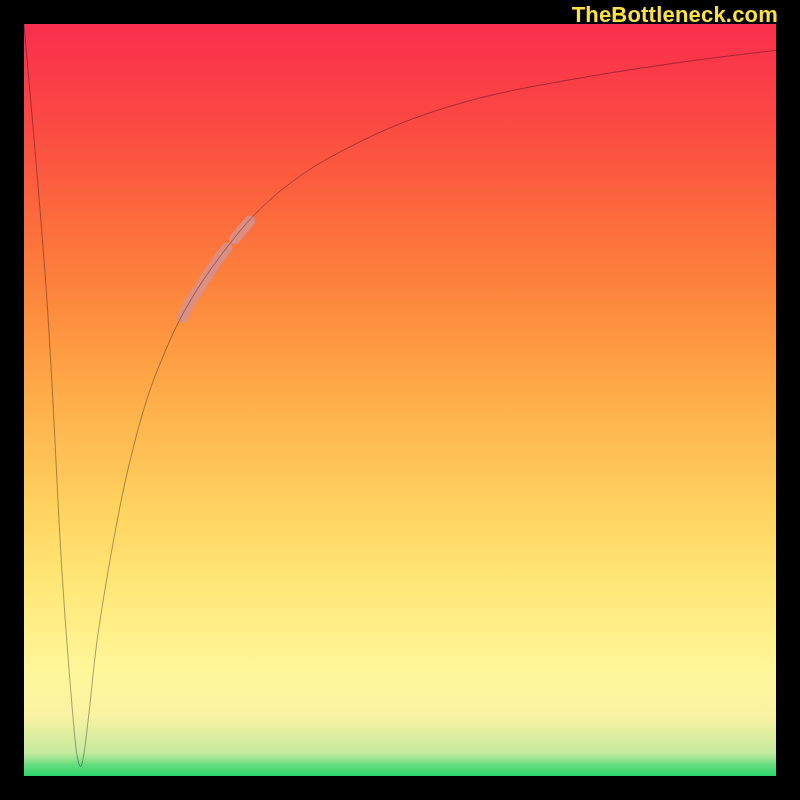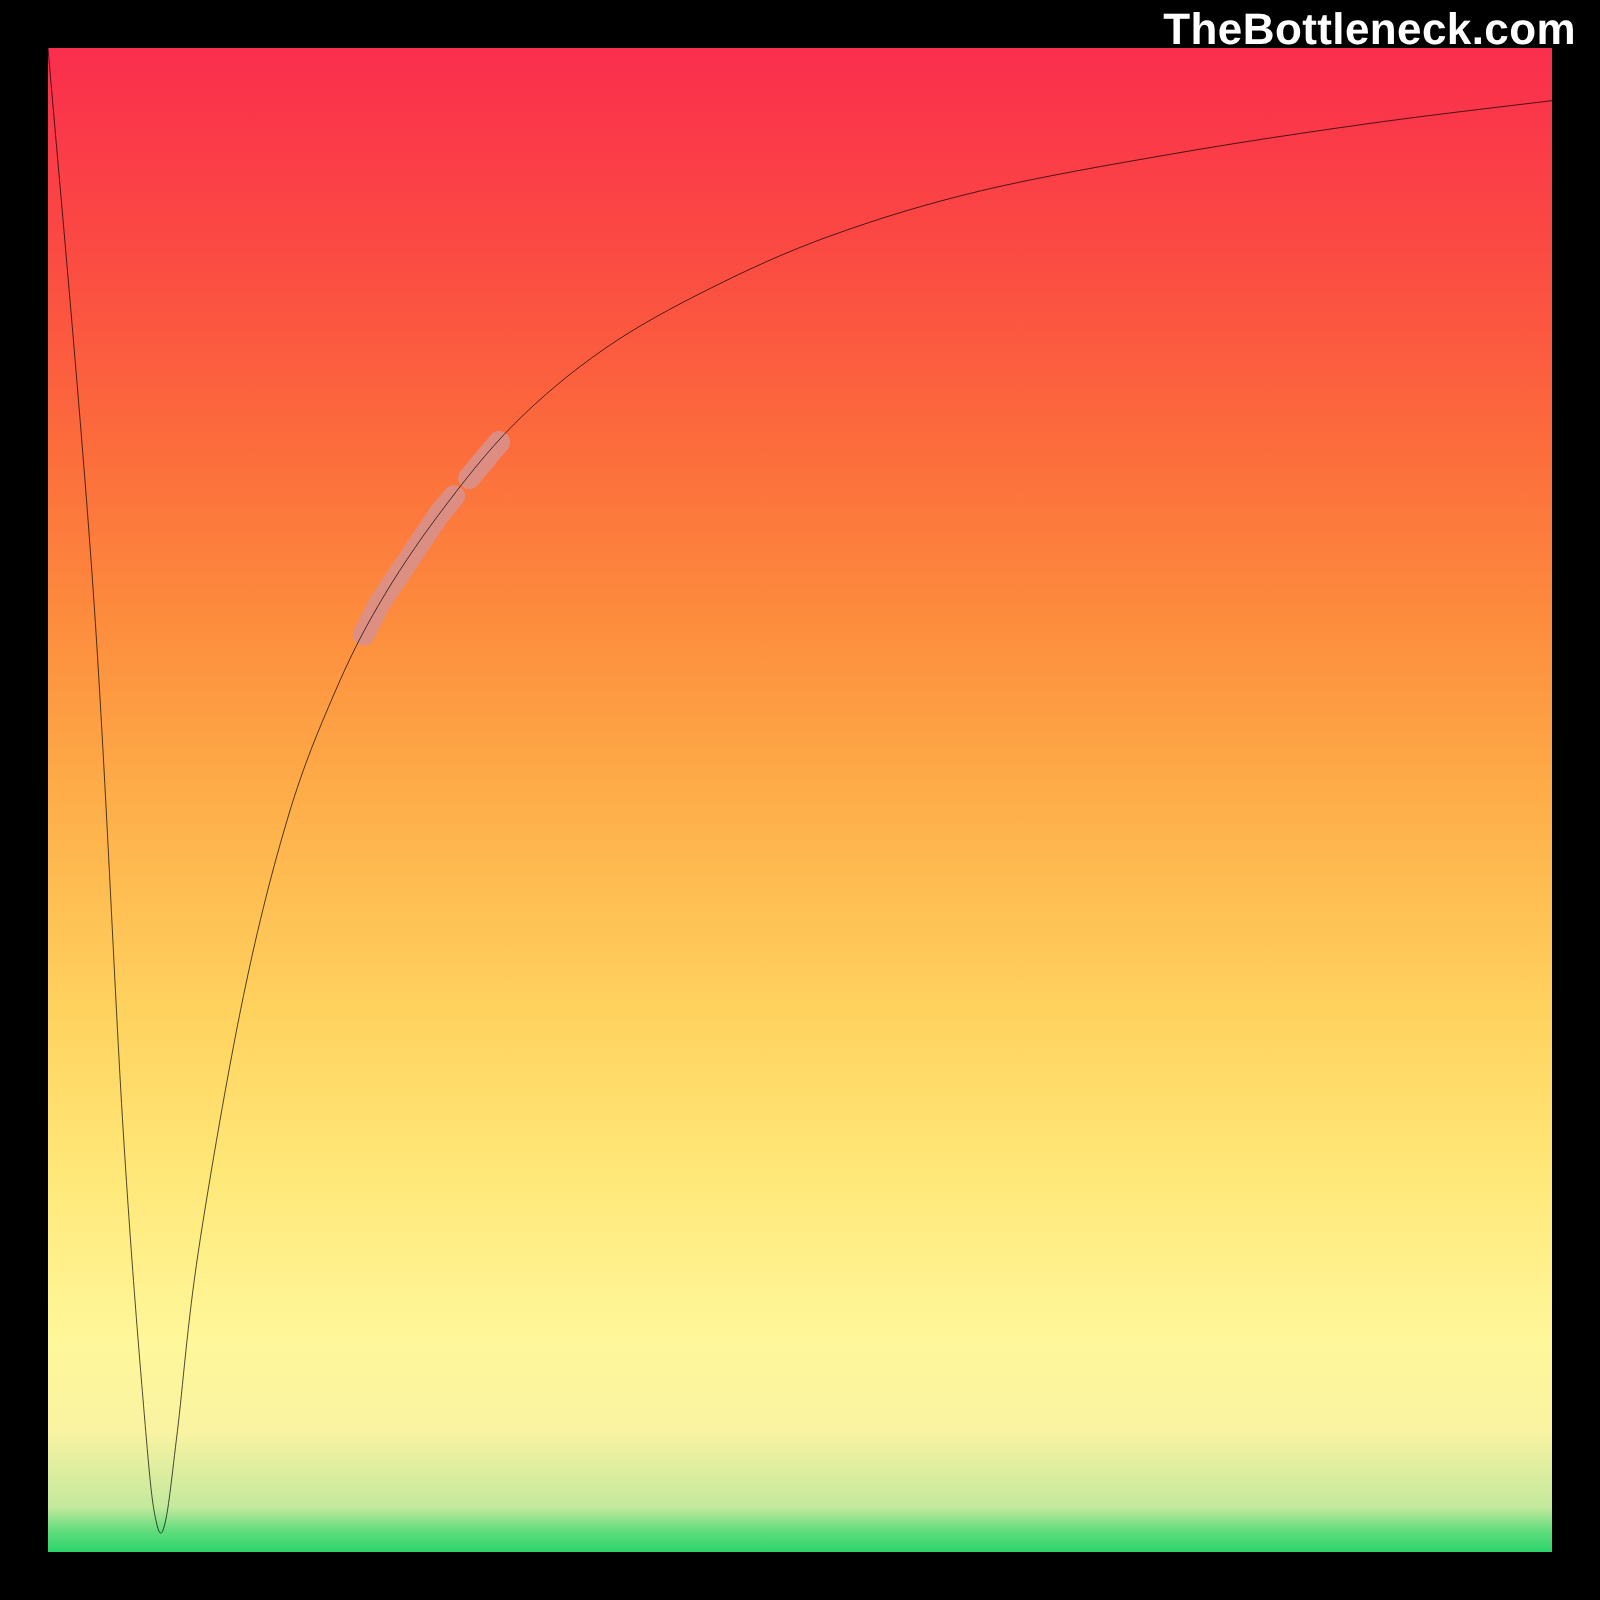--- a/index.html
+++ b/index.html
@@ -13,22 +13,22 @@
   }
   .frame {
     position: relative;
     width: 800px;
     height: 800px;
     background: #000;
   }
   .watermark {
     position: absolute;
     top: 2px;
-    right: 12px;
-    color: #ffffff;
+    right: 22px;
+    color: #fde047;
     font-size: 22px;
     font-weight: 600;
     z-index: 10;
     letter-spacing: 0.2px;
   }
   .plot {
     position: absolute;
     left: 24px;
     top: 24px;
     width: 752px;

